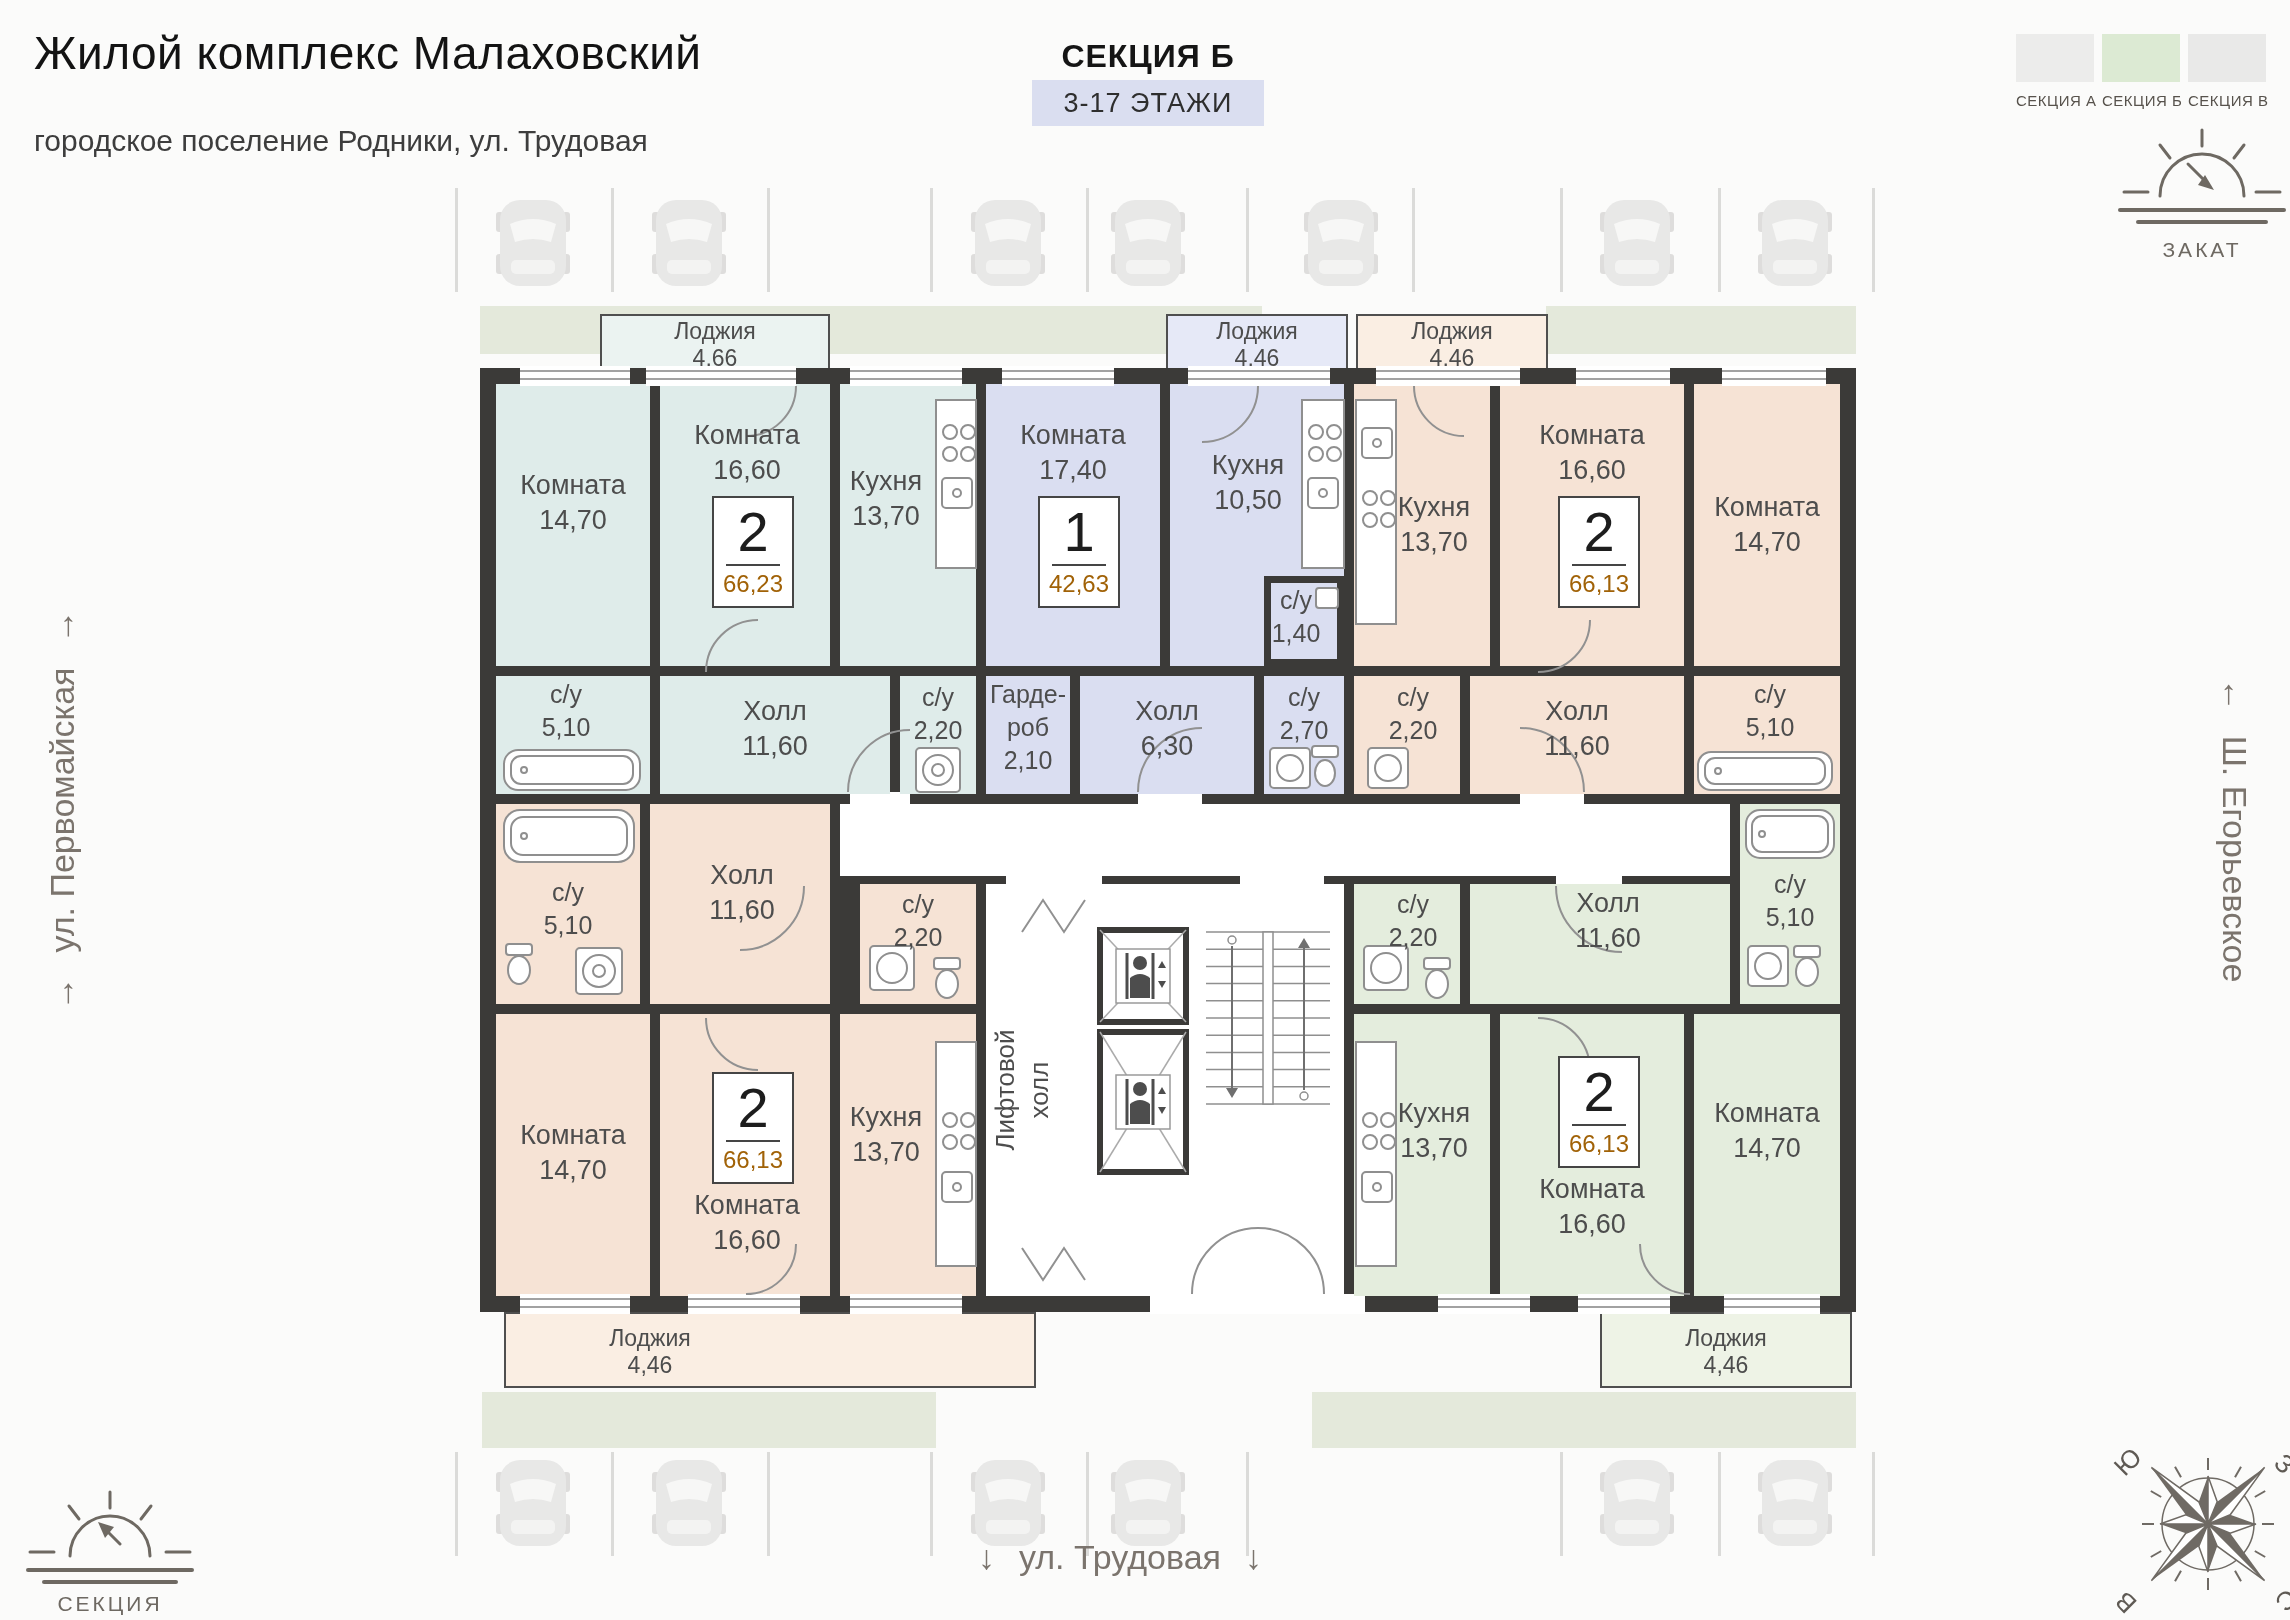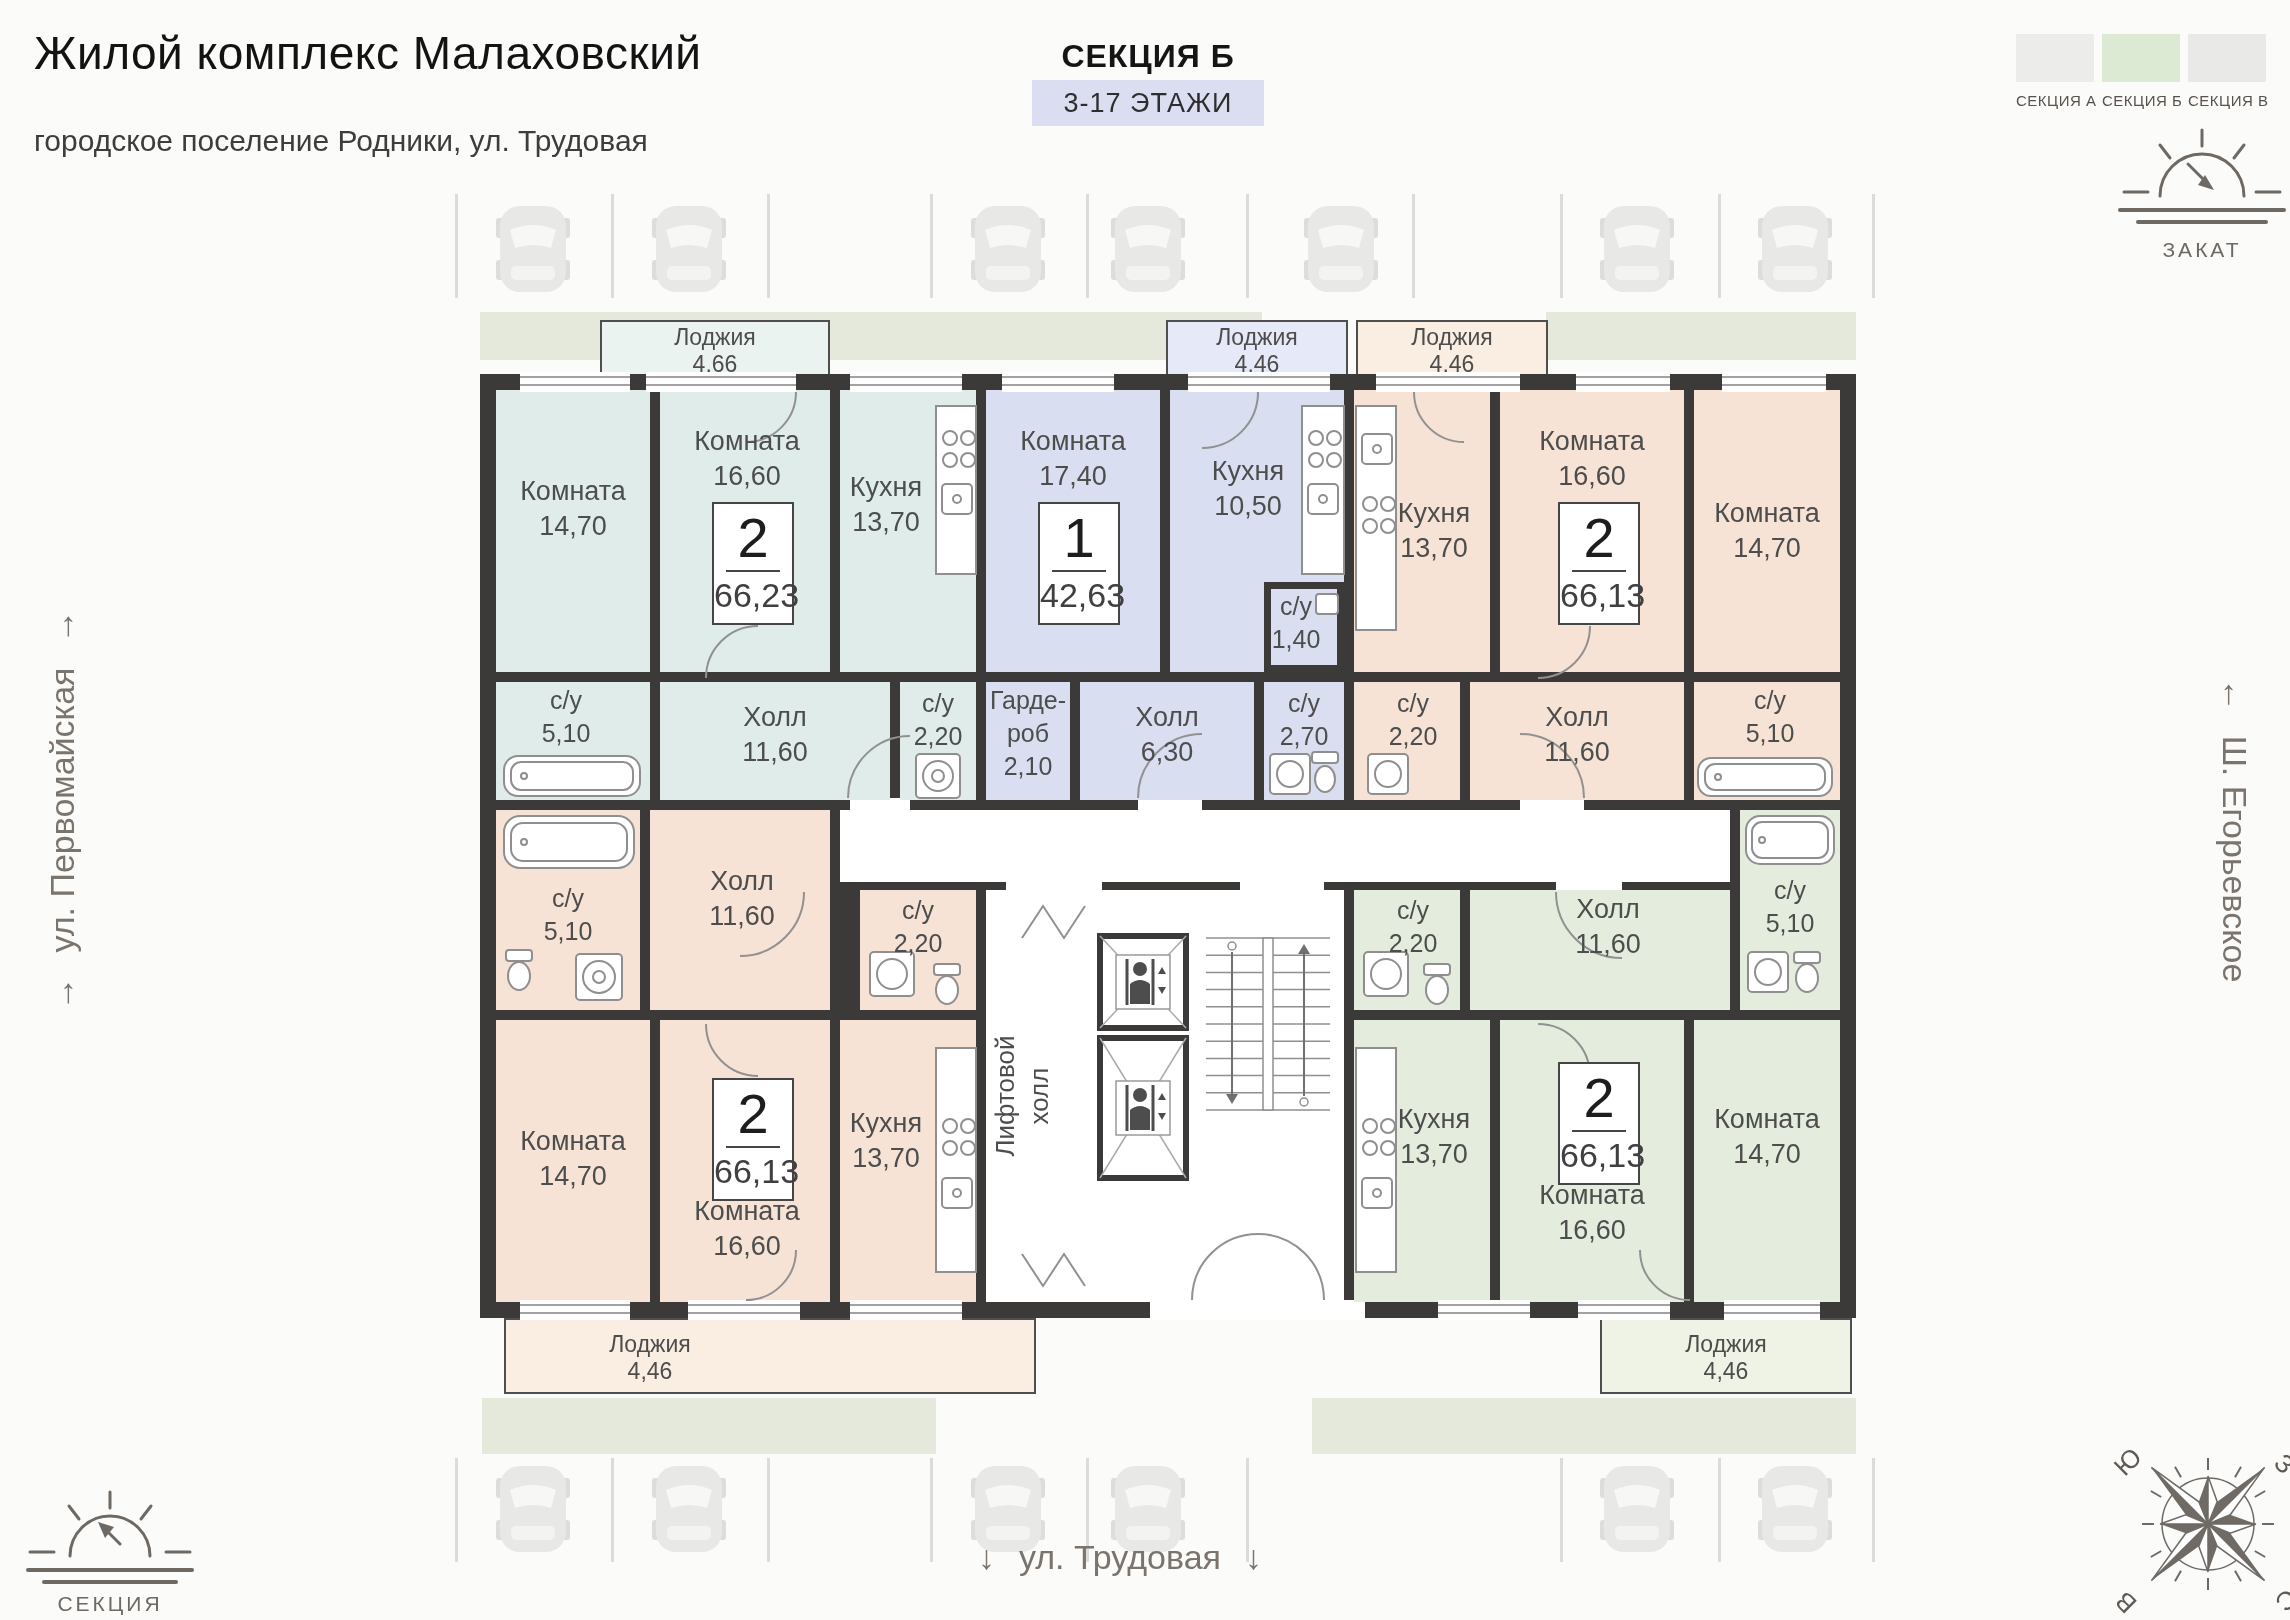--- a/index.html
+++ b/index.html
@@ -24,28 +24,28 @@
   .building{position:absolute;left:480px;top:368px;width:1376px;height:944px;background:#3b3a38}
   .room{position:absolute}
   .room-label{position:absolute;transform:translateX(-50%);text-align:center;font-size:27px;line-height:35px;
               color:#4d4d4d;white-space:nowrap}
   .room-label.small{font-size:25px;line-height:33px}
   .loggia{position:absolute;border:2px solid #4f4f4f;box-sizing:border-box}
   .loggia-label{font-size:23px;line-height:27px}
   .badge{position:absolute;width:78px;background:#fff;border:2px solid #454545;text-align:center;padding:4px 0 8px}
   .badge-num{font-size:56px;line-height:60px;color:#1d1d1d}
   .badge-line{width:54px;margin:2px auto 4px;border-top:2px solid #454545}
-  .badge-area{font-size:34px;color:#404040}
+  .badge-area{font-size:24px;color:#a16207}
   .win{position:absolute;height:20px;background:linear-gradient(to bottom,#fff 0 4px,#a2a2a2 4px 6px,#fff 6px 12px,#a2a2a2 12px 14px,#fff 14px 20px)}
   .whiterect{position:absolute;background:#fff}
   .divider{position:absolute;width:3px;background:#dbdbd9}
   .lawn{position:absolute;background:#e4e9db}
   .lift-label{position:absolute;transform:translate(-50%,-50%) rotate(-90deg);text-align:center;
               font-size:26px;line-height:34px;color:#4d4d4d;white-space:nowrap}
-  #plan{position:absolute;left:0;top:6px;width:2290px;height:1388px}
+  #plan{position:absolute;left:0;top:0;width:2290px;height:1388px}
   svg.icon{position:absolute}
 </style>
 </head>
 <body>
 
 <div class="canvas">
 
   <div id="plan">
       <div class="lawn" style="left: 480px; top: 306px; width: 782px; height: 48px;"></div>
       <div class="lawn" style="left: 1546px; top: 306px; width: 310px; height: 48px;"></div>

